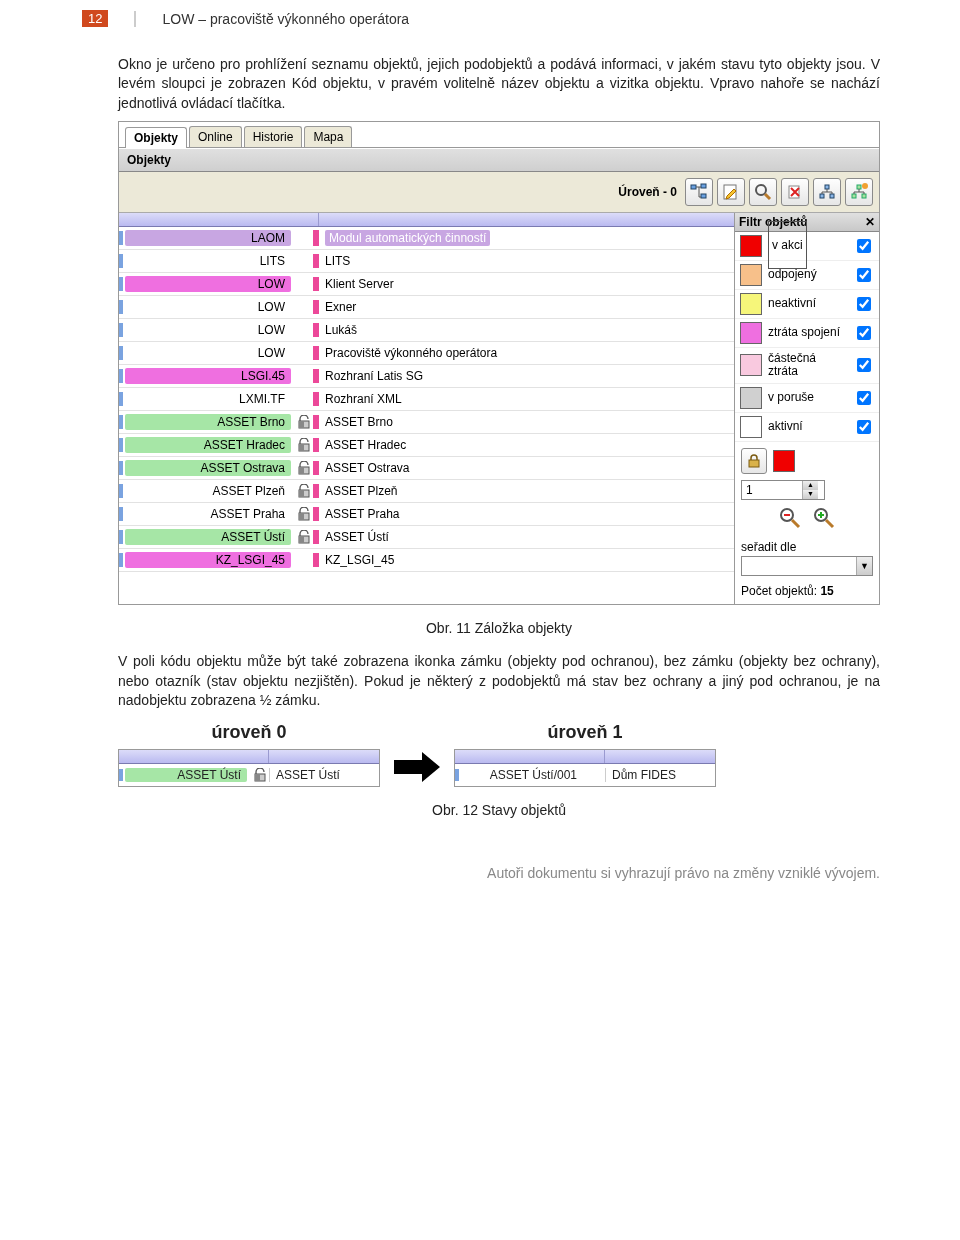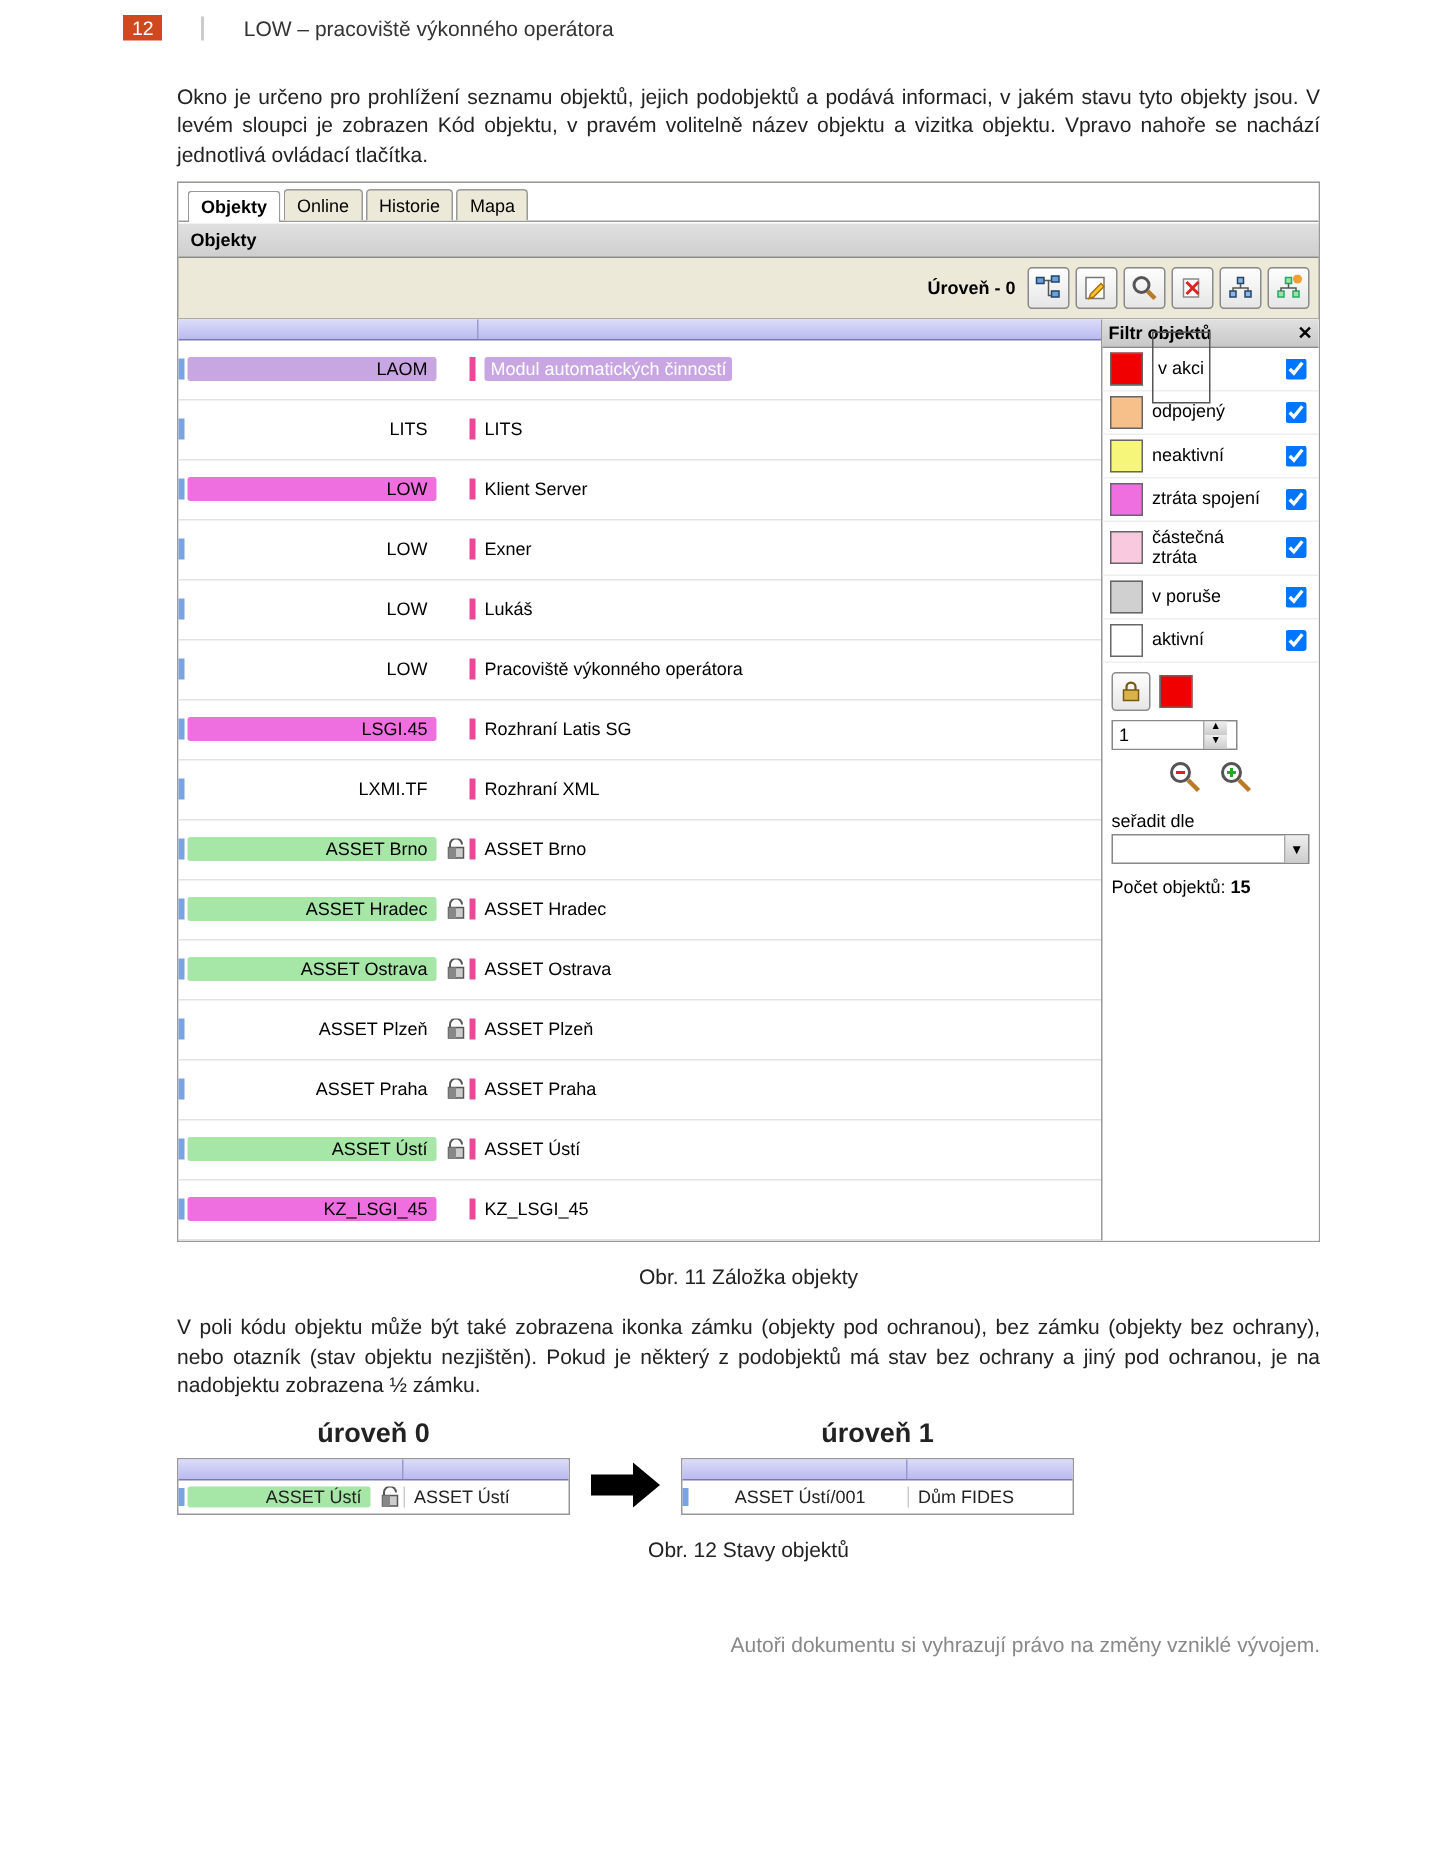--- a/index.html
+++ b/index.html
@@ -104,21 +104,21 @@
   .table1 .thead {
     display: flex;
     background: linear-gradient(#dcdcf9,#babaf0);
     border-bottom: 1px solid #7a7ab0;
     height: 14px;
   }
   .table1 .thead div:first-child { width: 200px; border-right: 1px solid #9a9ad0; }
   .row1 {
     display: flex; align-items: center;
     border-bottom: 1px solid #e2e2e2;
-    height: 40px;
+    height: 23px;
   }
   .codecell {
     width: 176px;
     display: flex; align-items: center; justify-content: flex-end;
     padding-right: 4px;
     gap: 6px;
     position: relative;
   }
   .colorbar {
     position: absolute; left: 0; top: 1px; bottom: 1px; width: 4px;
@@ -127,21 +127,21 @@
     flex: 1;
     margin-left: 6px;
     padding: 1px 6px 1px 0;
     text-align: right;
     border-radius: 2px;
     color: #000;
   }
   .lockcell { width:18px; display:flex; align-items:center; justify-content:center; }
   .namecell {
     flex:1;
-    border-left: 4px solid #ec4899;
+    border-left: 6px solid #ec4899;
     padding-left: 6px;
     display:flex; align-items:center;
   }
   
   .filterpanel {
     width: 145px;
     border-left: 1px solid #999;
     background: #fff;
     display:flex; flex-direction:column;
   }

